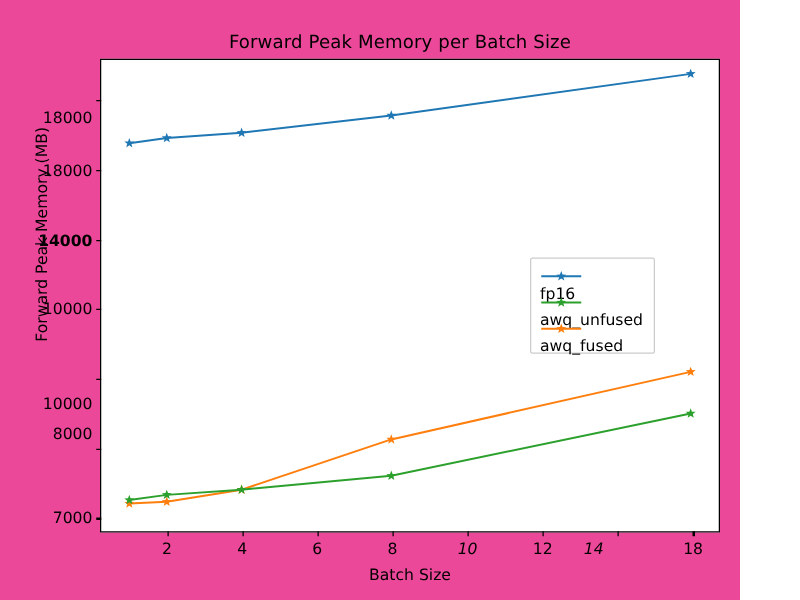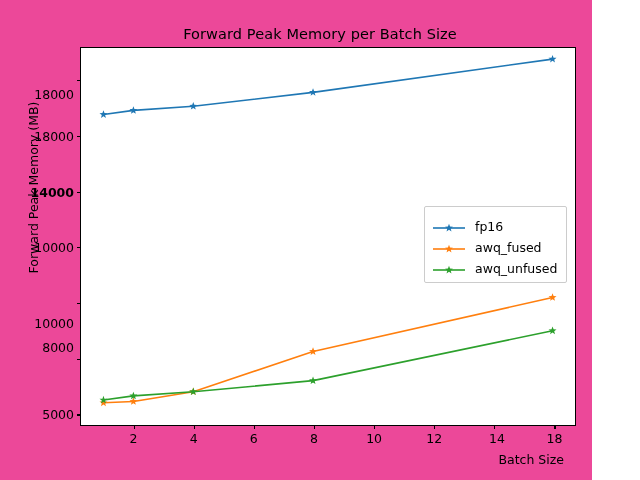--- a/index.html
+++ b/index.html
@@ -82,24 +82,24 @@
     position: absolute;
     top: calc(100% + 6px);
     transform: translateX(-50%);
     font-size: 12.5px;
     white-space: nowrap;
     color: #000000;
   }
   
   #xlabel {
     position: absolute;
-    left: 68px;
+    left: 80px;
     width: 496px;
     top: 452px;
-    text-align: right;
+    text-align: center;
     font-size: 12.5px;
   }
   #ylabel {
     position: absolute;
     left: -157px;
     top: 180px;
     width: 380px;
     text-align: center;
     font-size: 12.5px;
     transform: rotate(-90deg);
@@ -111,22 +111,23 @@
     left: 424px;
     top: 206px;
     background: #ffffff;
     border: 0.9px solid #cccccc;
     border-radius: 2px;
     padding: 6px 9px 6px 7px;
     box-sizing: border-box;
   }
   .legend-row {
     display: flex;
-    align-items: flex-end;
+    align-items: flex-start;
     height: 21px;
+    flex-direction: column;
   }
   .legend-swatch {
     width: 34px;
     height: 14px;
     margin-right: 9px;
     flex: none;
   }
   .legend-label {
     font-size: 12.5px;
     color: #000000;
@@ -164,21 +165,21 @@
             <path d="M22.55,349.72 L23.58,352.49 L26.54,352.62 L24.22,354.46 L25.01,357.32 L22.55,355.68 L20.08,357.32 L20.87,354.46 L18.55,352.62 L21.51,352.49 Z" fill="#2ca02c"></path>
             <path d="M52.61,345.54 L53.64,348.31 L56.60,348.44 L54.28,350.28 L55.07,353.14 L52.61,351.50 L50.14,353.14 L50.93,350.28 L48.61,348.44 L51.57,348.31 Z" fill="#2ca02c"></path>
             <path d="M112.73,341.36 L113.76,344.13 L116.72,344.26 L114.40,346.10 L115.20,348.96 L112.73,347.32 L110.26,348.96 L111.05,346.10 L108.73,344.26 L111.69,344.13 Z" fill="#2ca02c"></path>
             <path d="M232.97,330.21 L234.01,332.98 L236.96,333.11 L234.65,334.96 L235.44,337.81 L232.97,336.18 L230.50,337.81 L231.29,334.96 L228.98,333.11 L231.93,332.98 Z" fill="#2ca02c"></path>
             <path d="M473.45,280.05 L474.49,282.82 L477.45,282.95 L475.13,284.80 L475.92,287.65 L473.45,286.01 L470.99,287.65 L471.78,284.80 L469.46,282.95 L472.42,282.82 Z" fill="#2ca02c"></path>
           </g>
         </svg>
     </div>
     <div id="y-ticks">
         <div class="ytick-mark" style="top: 366.46px;"></div>
-        <div class="ytick-label" style="top: 366.46px;">5000</div>
+        <div class="ytick-label" style="top: 366.46px;">7000</div>
         <div class="ytick-mark" style="top: 310.724px;"></div>
         <div class="ytick-label" style="top: 299px;">8000</div>
         <div class="ytick-mark" style="top: 254.989px;"></div>
         <div class="ytick-label" style="top: 254.989px; margin-top: 20px;">10000</div>
         <div class="ytick-mark" style="top: 199.254px;"></div>
         <div class="ytick-label" style="top: 199.254px;">10000</div>
         <div class="ytick-mark" style="top: 143.518px;"></div>
         <div class="ytick-label" style="top: 143.518px; font-weight: bold;">14000</div>
         <div class="ytick-mark" style="top: 87.7831px;"></div>
         <div class="ytick-label" style="top: 87.7831px;">18000</div>
@@ -188,50 +189,50 @@
     <div id="x-ticks">
         <div class="xtick-mark" style="left: 52.6061px;"></div>
         <div class="xtick-label" style="left: 52.6061px;">2</div>
         <div class="xtick-mark" style="left: 112.727px;"></div>
         <div class="xtick-label" style="left: 112.727px;">4</div>
         <div class="xtick-mark" style="left: 172.848px;"></div>
         <div class="xtick-label" style="left: 172.848px;">6</div>
         <div class="xtick-mark" style="left: 232.97px;"></div>
         <div class="xtick-label" style="left: 232.97px;">8</div>
         <div class="xtick-mark" style="left: 293.091px;"></div>
-        <div class="xtick-label" style="left: 293.091px;">10</div>
+        <div class="xtick-label" style="left: 293.091px; font-style: italic;">10</div>
         <div class="xtick-mark" style="left: 353.212px;"></div>
         <div class="xtick-label" style="left: 353.212px;">12</div>
         <div class="xtick-mark" style="left: 413.333px;"></div>
-        <div class="xtick-label" style="left: 416px;">14</div>
+        <div class="xtick-label" style="left: 394px; font-style: italic;">14</div>
         <div class="xtick-mark" style="left: 473.455px;"></div>
         <div class="xtick-label" style="left: 473.455px;">18</div>
       </div>
   </div>
 
   <div id="xlabel">Batch Size</div>
   <div id="ylabel">Forward Peak Memory (MB)</div>
 
   <div id="legend">
       <div class="legend-row">
         <span class="legend-swatch"><svg width="34" height="14" viewBox="0 0 34 14">
             <line x1="1" y1="7" x2="33" y2="7" stroke="#1f77b4" stroke-width="1.6"></line>
             <path d="M17.00,2.80 L18.04,5.57 L20.99,5.70 L18.68,7.55 L19.47,10.40 L17.00,8.76 L14.53,10.40 L15.32,7.55 L13.01,5.70 L15.96,5.57 Z" fill="#1f77b4"></path>
           </svg></span>
         <span class="legend-label">fp16</span>
       </div>
       <div class="legend-row">
         <span class="legend-swatch"><svg width="34" height="14" viewBox="0 0 34 14">
+            <line x1="1" y1="7" x2="33" y2="7" stroke="#2ca02c" stroke-width="1.6"></line>
+            <path d="M17.00,2.80 L18.04,5.57 L20.99,5.70 L18.68,7.55 L19.47,10.40 L17.00,8.76 L14.53,10.40 L15.32,7.55 L13.01,5.70 L15.96,5.57 Z" fill="#2ca02c"></path>
+          </svg></span>
+        <span class="legend-label">awq_unfused</span>
+      </div>
+      <div class="legend-row">
+        <span class="legend-swatch"><svg width="34" height="14" viewBox="0 0 34 14">
             <line x1="1" y1="7" x2="33" y2="7" stroke="#ff7f0e" stroke-width="1.6"></line>
             <path d="M17.00,2.80 L18.04,5.57 L20.99,5.70 L18.68,7.55 L19.47,10.40 L17.00,8.76 L14.53,10.40 L15.32,7.55 L13.01,5.70 L15.96,5.57 Z" fill="#ff7f0e"></path>
           </svg></span>
         <span class="legend-label">awq_fused</span>
       </div>
-      <div class="legend-row">
-        <span class="legend-swatch"><svg width="34" height="14" viewBox="0 0 34 14">
-            <line x1="1" y1="7" x2="33" y2="7" stroke="#2ca02c" stroke-width="1.6"></line>
-            <path d="M17.00,2.80 L18.04,5.57 L20.99,5.70 L18.68,7.55 L19.47,10.40 L17.00,8.76 L14.53,10.40 L15.32,7.55 L13.01,5.70 L15.96,5.57 Z" fill="#2ca02c"></path>
-          </svg></span>
-        <span class="legend-label">awq_unfused</span>
-      </div>
     </div>
 
 </div>
 
 </body></html>

